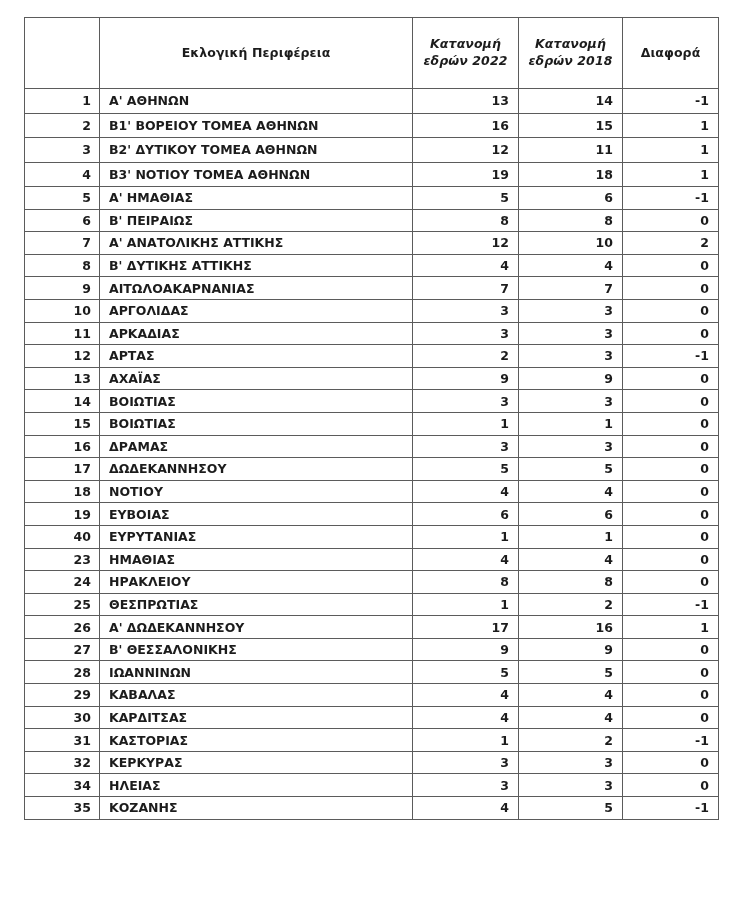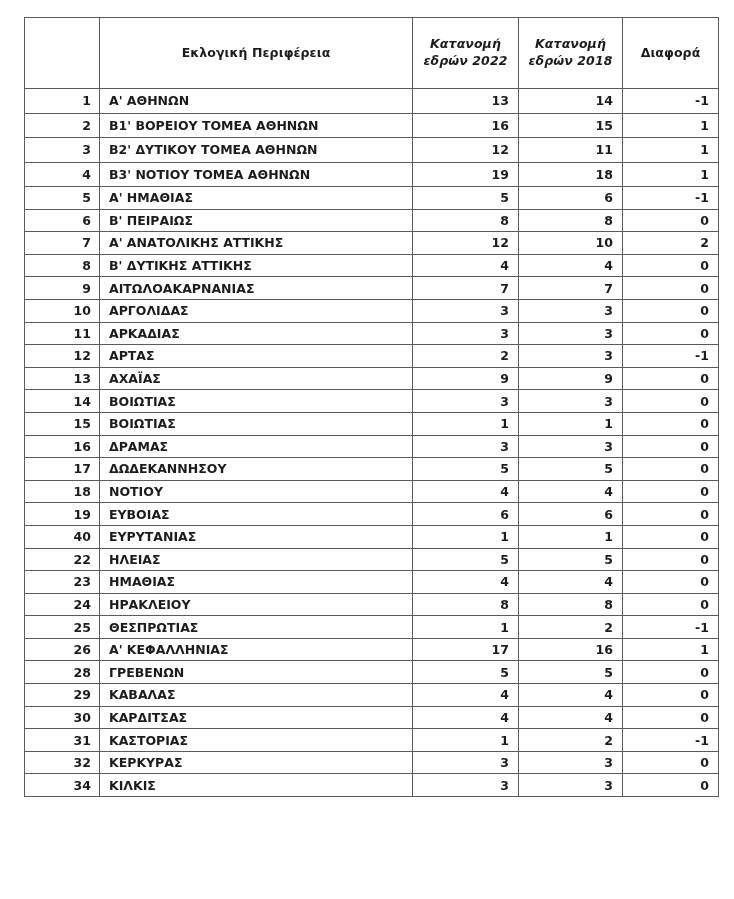--- a/index.html
+++ b/index.html
@@ -250,27 +250,20 @@
           <td class="num">0</td>
         </tr>
         <tr>
           <td class="idx">40</td>
           <td class="name">ΕΥΡΥΤΑΝΙΑΣ</td>
           <td class="num">1</td>
           <td class="num">1</td>
           <td class="num">0</td>
         </tr>
         <tr>
-          <td class="idx">22</td>
-          <td class="name">ΗΛΕΙΑΣ</td>
-          <td class="num">5</td>
-          <td class="num">5</td>
-          <td class="num">0</td>
-        </tr>
-        <tr>
           <td class="idx">23</td>
           <td class="name">ΗΜΑΘΙΑΣ</td>
           <td class="num">4</td>
           <td class="num">4</td>
           <td class="num">0</td>
         </tr>
         <tr>
           <td class="idx">24</td>
           <td class="name">ΗΡΑΚΛΕΙΟΥ</td>
           <td class="num">8</td>
@@ -279,28 +272,35 @@
         </tr>
         <tr>
           <td class="idx">25</td>
           <td class="name">ΘΕΣΠΡΩΤΙΑΣ</td>
           <td class="num">1</td>
           <td class="num">2</td>
           <td class="num">-1</td>
         </tr>
         <tr>
           <td class="idx">26</td>
-          <td class="name">Α' ΚΕΦΑΛΛΗΝΙΑΣ</td>
+          <td class="name">Α' ΔΩΔΕΚΑΝΝΗΣΟΥ</td>
           <td class="num">17</td>
           <td class="num">16</td>
           <td class="num">1</td>
         </tr>
         <tr>
+          <td class="idx">27</td>
+          <td class="name">Β' ΘΕΣΣΑΛΟΝΙΚΗΣ</td>
+          <td class="num">9</td>
+          <td class="num">9</td>
+          <td class="num">0</td>
+        </tr>
+        <tr>
           <td class="idx">28</td>
-          <td class="name">ΓΡΕΒΕΝΩΝ</td>
+          <td class="name">ΙΩΑΝΝΙΝΩΝ</td>
           <td class="num">5</td>
           <td class="num">5</td>
           <td class="num">0</td>
         </tr>
         <tr>
           <td class="idx">29</td>
           <td class="name">ΚΑΒΑΛΑΣ</td>
           <td class="num">4</td>
           <td class="num">4</td>
           <td class="num">0</td>
@@ -321,20 +321,27 @@
         </tr>
         <tr>
           <td class="idx">32</td>
           <td class="name">ΚΕΡΚΥΡΑΣ</td>
           <td class="num">3</td>
           <td class="num">3</td>
           <td class="num">0</td>
         </tr>
         <tr>
           <td class="idx">34</td>
-          <td class="name">ΚΙΛΚΙΣ</td>
-          <td class="num">3</td>
-          <td class="num">3</td>
-          <td class="num">0</td>
+          <td class="name">ΗΛΕΙΑΣ</td>
+          <td class="num">3</td>
+          <td class="num">3</td>
+          <td class="num">0</td>
+        </tr>
+        <tr>
+          <td class="idx">35</td>
+          <td class="name">ΚΟΖΑΝΗΣ</td>
+          <td class="num">4</td>
+          <td class="num">5</td>
+          <td class="num">-1</td>
         </tr>
       </tbody>
   </table>
 </div>
 
 </body></html>

